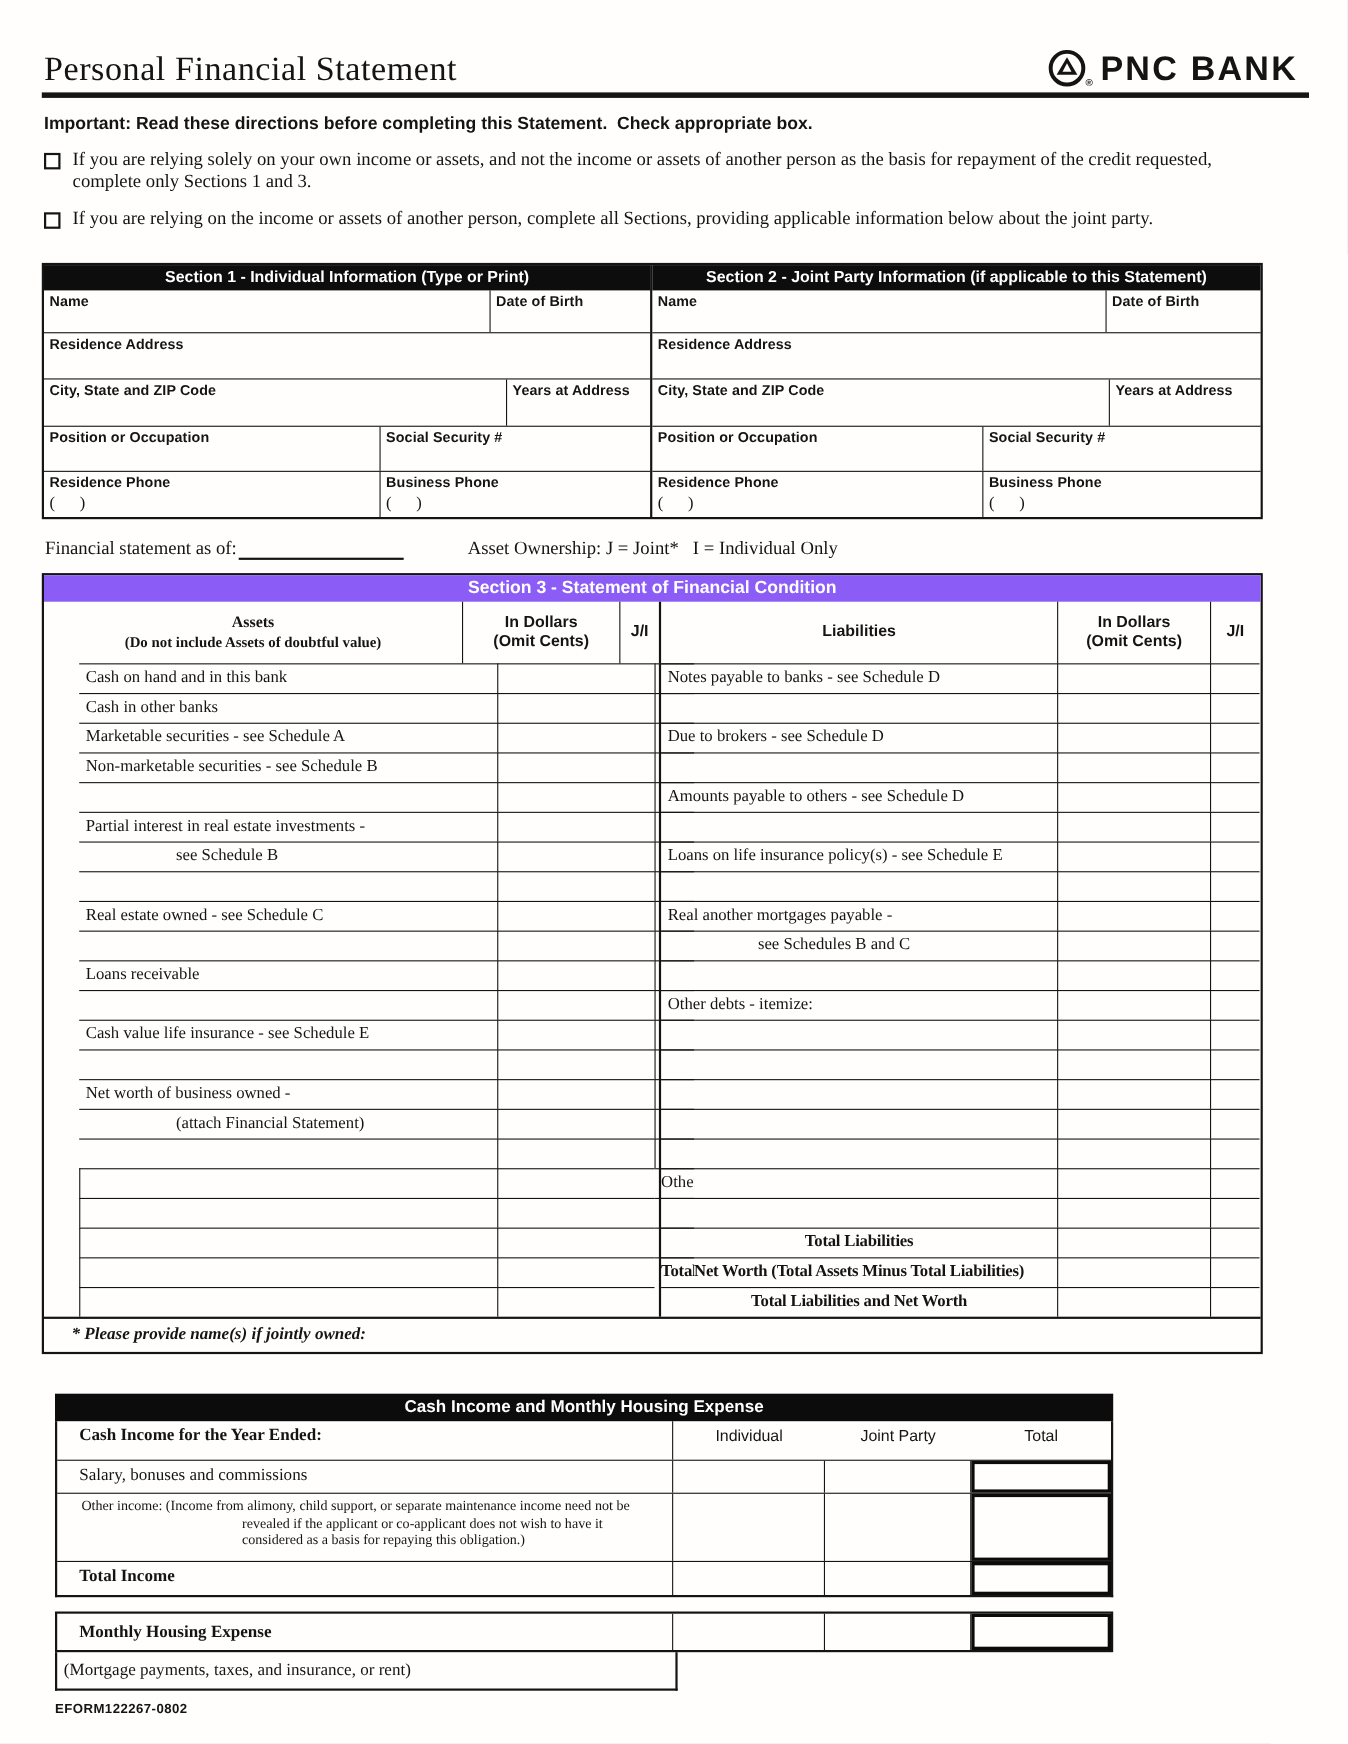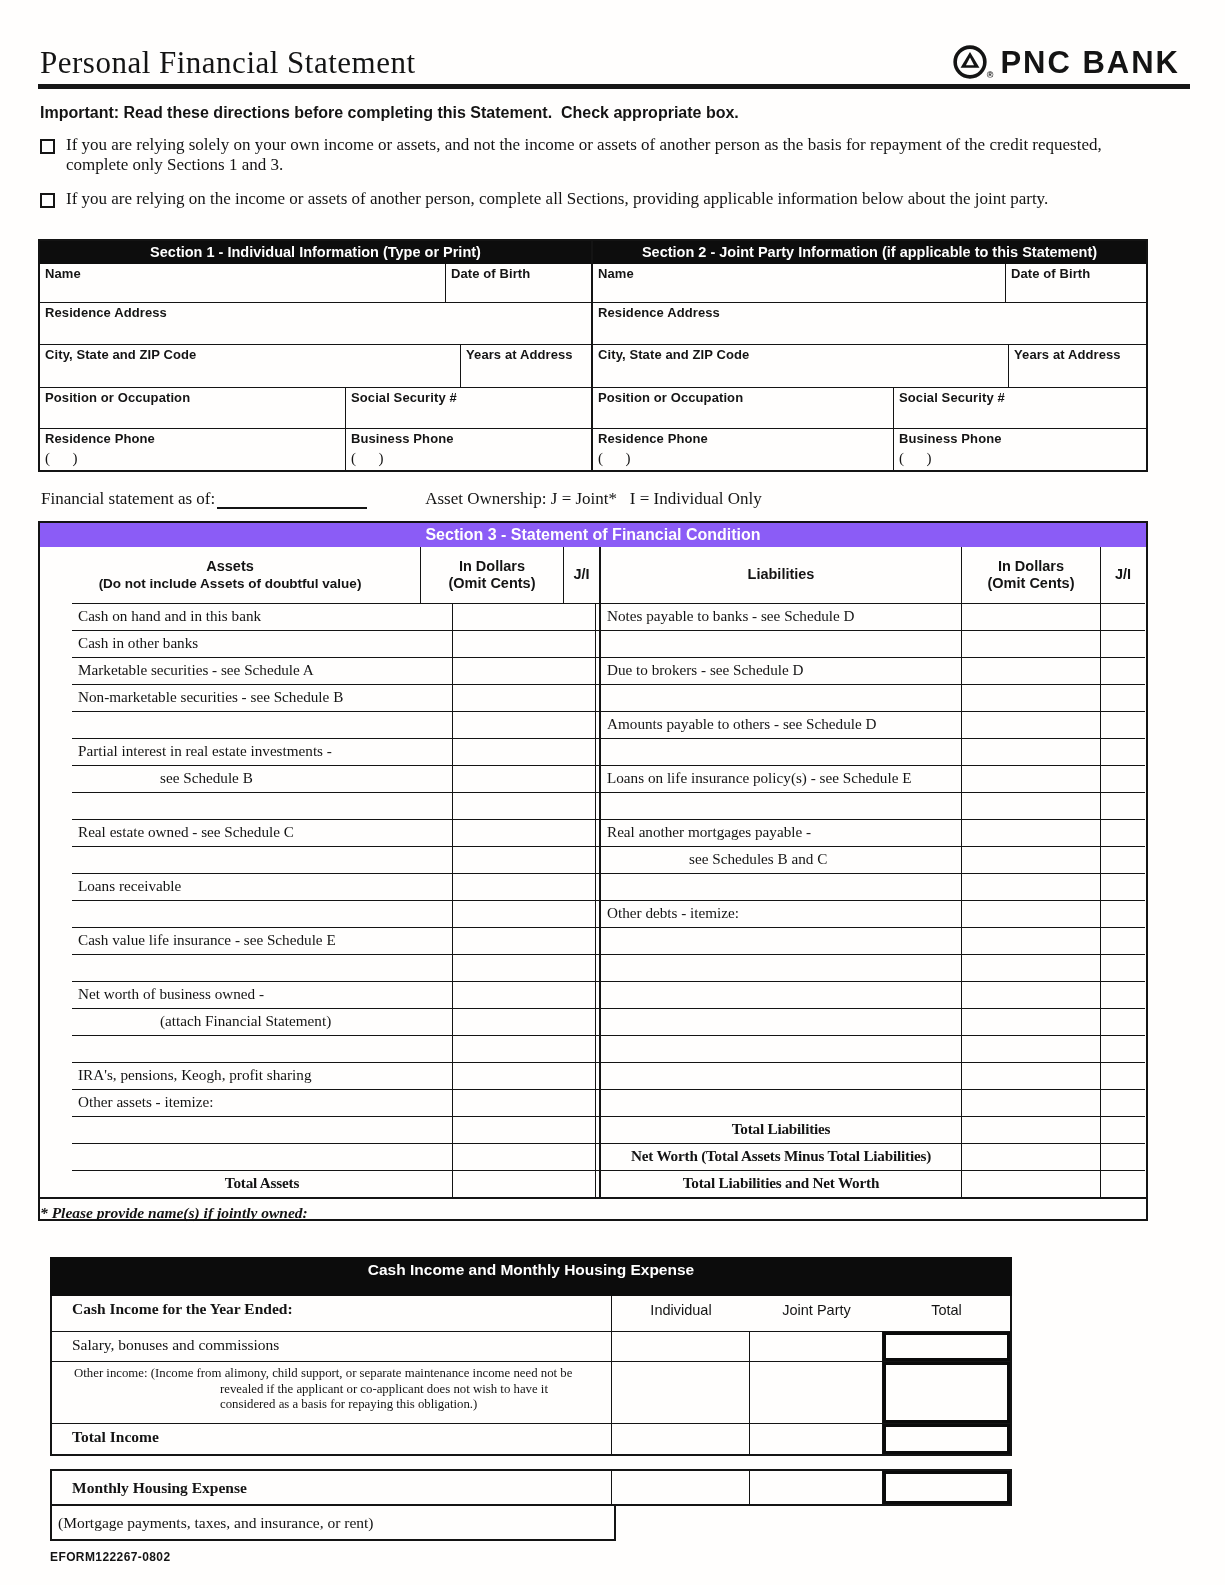--- a/index.html
+++ b/index.html
@@ -46,39 +46,39 @@
   .asof-blank { display:inline-block; width:150px; border-bottom:2px solid #141414; height:18px; margin-left:2px; }
   .ownership { margin-left:58px; white-space:pre-wrap; }
 
   
   .s3 { width:1110px; border:2.5px solid #141414; margin-top:12px; }
   .s3-bar { height:24px; background:#8b5cf6; color:#fff; text-align:center;
             font:bold 16px/24px "Liberation Sans", sans-serif; }
   .s3-head { display:flex; height:56px; }
   .s3h { border-left:1.8px solid #141414; display:flex; flex-direction:column; justify-content:center;
          text-align:center; font:bold 14.5px/1.2 "Liberation Sans", sans-serif; }
-  .s3h.c1 { width:380px; border-left:none; }
+  .s3h.c1 { width:380px; border-left:none;font-family:Liberation Serif, serif; }
   .s3h.c2 { width:143px; } .s3h.c3 { width:36px; }
   .s3h.c4 { width:362px; border-left-width:2px; } .s3h.c5 { width:139px; } .s3h.c6 { width:45px; }
   .s3h .sub { font-size:13.5px; }
   .s3-cols { display:flex; }
   .s3-grid { display:grid; grid-auto-rows:27px; }
   .g-left { width:561px; grid-template-columns:380px 143px 36px; border-right:2px solid #141414;padding-left:32px; }
   .g-right { width:544px; grid-template-columns:360px 139px 45px; }
   .s3c { border-top:1.7px solid #141414; padding:4px 6px 0; font:15.2px/1.1 "Liberation Serif", serif;
          white-space:nowrap; overflow:hidden; }
   .s3-amt, .s3-ji { border-left:1.7px solid #141414; }
   .s3-label.ind { padding-left:88px; }
   .s3-label.bld { font-weight:bold; letter-spacing:-0.2px;text-align:center; }
-  .s3-foot { border-top:2.2px solid #141414; height:22px; padding:5px 0;
+  .s3-foot { border-top:2.2px solid #141414; height:32px; padding:5px 25px;
              font:bold italic 15.5px "Liberation Serif", serif; }
 
   
   .inc { width:962px; margin:36px 0 0 12px; }
-  .inc-bar { height:39px; background:#0c0c0c; color:#fff; text-align:center;
+  .inc-bar { height:25px; background:#0c0c0c; color:#fff; text-align:center;
              font:bold 15.5px/25px "Liberation Sans", sans-serif; }
   .inc-body { border:2px solid #141414; border-top:none; }
   .irow { display:flex; }
   .ic { overflow:hidden; padding:4px 20px; }
   .ic.l { width:560px; border-right:1.8px solid #141414; font:15.5px "Liberation Serif", serif; }
   .ic.bld { font-weight:bold; }
   .ic.v1 { width:138px; } .ic.v2 { width:133px; } .ic.v3 { width:127px; }
   .ihead { height:35px; }
   .ihead .colhdr { font:14.5px "Liberation Sans", sans-serif; text-align:center; padding-top:6px; }
   .dat { border-top:1.8px solid #141414; }
@@ -302,21 +302,20 @@
           <div class="s3c s3-ji"></div>
 
           <div class="s3c s3-label ind">(attach Financial Statement)</div>
           <div class="s3c s3-amt"></div>
           <div class="s3c s3-ji"></div>
 
           <div class="s3c s3-label"></div>
           <div class="s3c s3-amt"></div>
           <div class="s3c s3-ji"></div>
 
-          <div class="s3c s3-label">IRA's, pensions, Keogh, profit sharing</div>
           <div class="s3c s3-amt"></div>
           <div class="s3c s3-ji"></div>
 
           <div class="s3c s3-label">Other assets - itemize:</div>
           <div class="s3c s3-amt"></div>
           <div class="s3c s3-ji"></div>
 
           <div class="s3c s3-label"></div>
           <div class="s3c s3-amt"></div>
           <div class="s3c s3-ji"></div>

